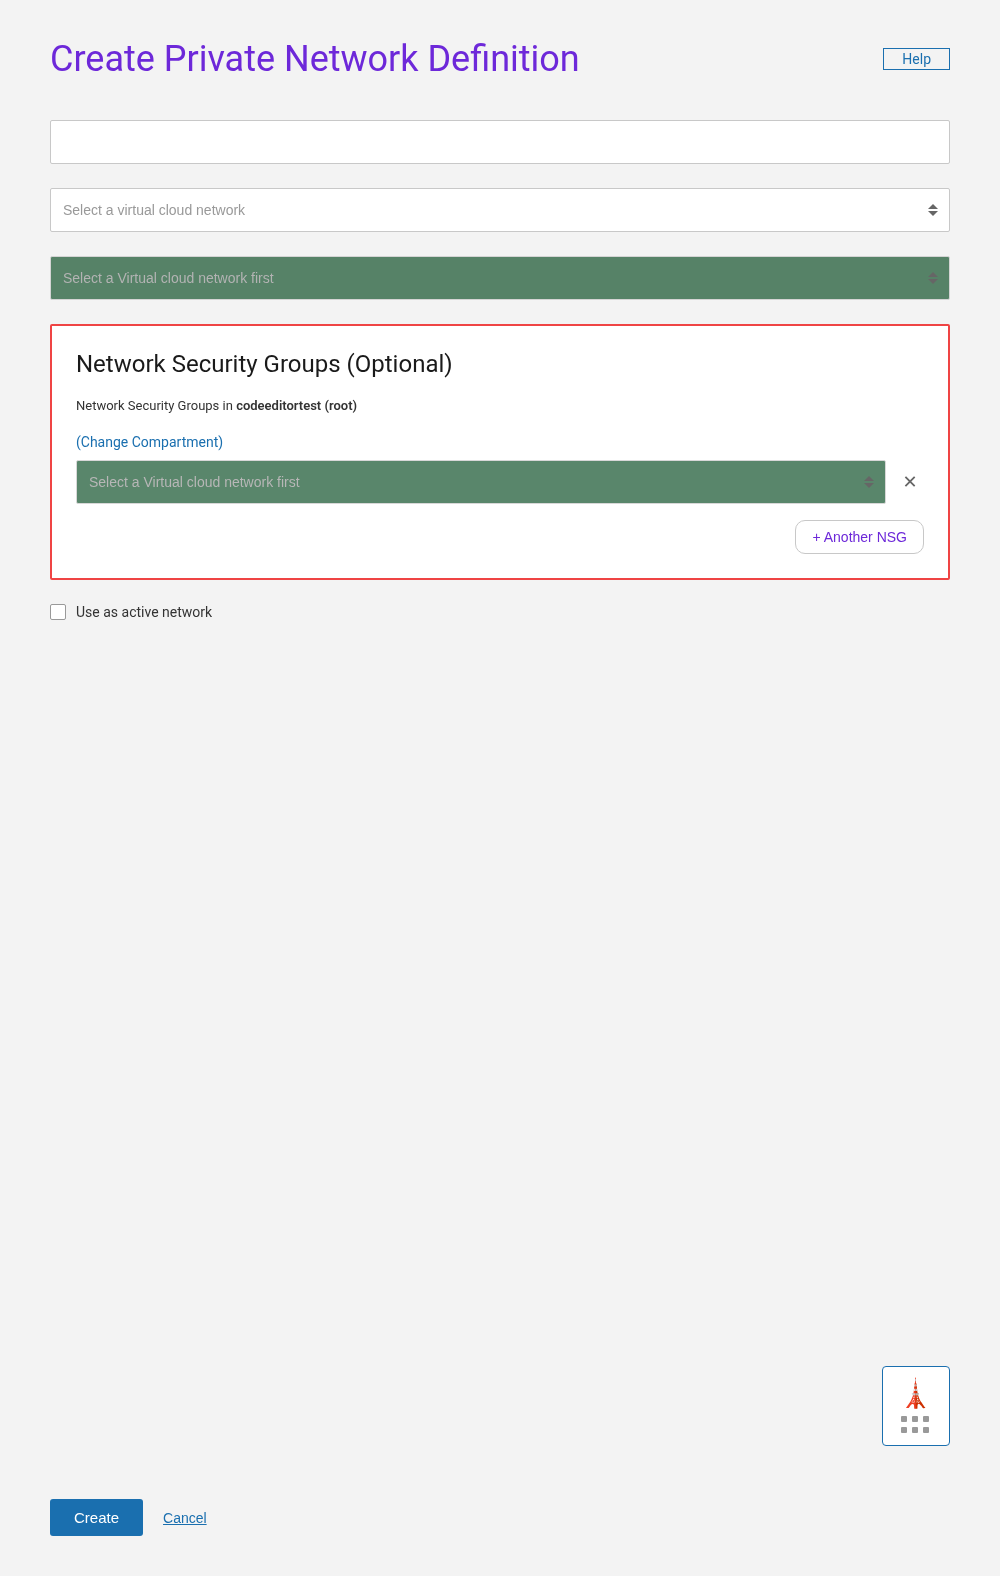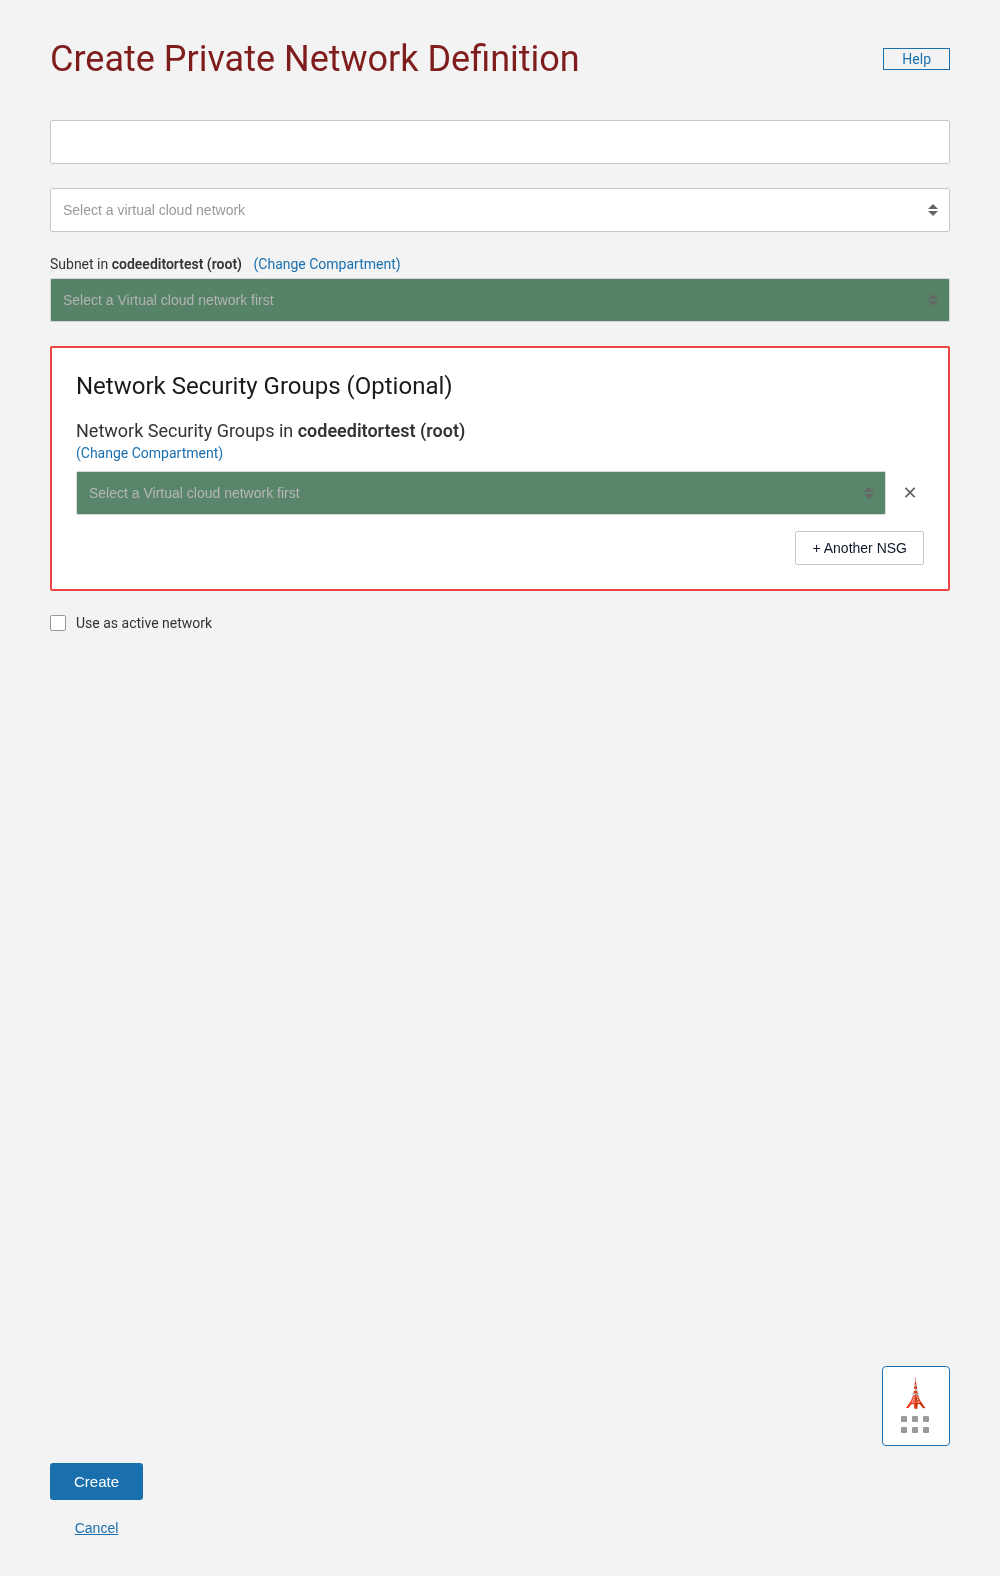--- a/index.html
+++ b/index.html
@@ -29,21 +29,21 @@
     .header-row {
       display: flex;
       align-items: flex-start;
       justify-content: space-between;
       margin-bottom: 40px;
     }
 
     .page-title {
       font-size: 36px;
       font-weight: 400;
-      color: #7f1d1d;
+      color: #6d28d9;
       line-height: 1.1;
     }
 
     .help-link {
       color: #1a6faf;
       text-decoration: none;
       font-size: 14px;
       border: 1px solid #1a6faf;
       padding: 2px 18px;
       margin-top: 8px;
@@ -149,23 +149,23 @@
     }
 
     .nsg-title {
       font-size: 24px;
       font-weight: 400;
       color: #1a1a1a;
       margin-bottom: 20px;
     }
 
     .nsg-label-row {
-      font-size: 18px;
+      font-size: 13px;
       color: #333;
-      margin-bottom: 4px;
+      margin-bottom: 21px;
     }
 
     .nsg-label-row strong {
       font-weight: 600;
     }
 
     .nsg-change-link {
       color: #1a6faf;
       text-decoration: none;
       font-size: 14px;
@@ -200,25 +200,25 @@
 
     .add-nsg-btn {
       display: flex;
       align-items: center;
       justify-content: flex-end;
     }
 
     .another-nsg-button {
       background-color: #fff;
       border: 1px solid #c8c8c8;
-      color: #0f172a;
+      color: #6d28d9;
       padding: 8px 16px;
       font-size: 14px;
       cursor: pointer;
-      border-radius: 2px;
+      border-radius: 10px;
       white-space: nowrap;
     }
 
     .checkbox-row {
       display: flex;
       align-items: flex-end;
       gap: 10px;
       margin-bottom: 11px;
     }
 
@@ -280,21 +280,20 @@
       border-radius: 1px;
     }
 
     .footer-actions {
       position: absolute;
       bottom: 40px;
       left: 50px;
       display: flex;
       align-items: center;
       gap: 20px;
-      flex-direction: column;
     }
 
     .create-button {
       background-color: #1a6faf;
       color: #fff;
       border: none;
       padding: 10px 24px;
       font-size: 15px;
       cursor: pointer;
       border-radius: 3px;
@@ -331,24 +330,20 @@
         <option value="">Select a virtual cloud network</option>
       </select>
       <div class="select-chevron">
         <div class="chevron-up"></div>
         <div class="chevron-down"></div>
       </div>
     </div>
   </div>
 
   <div class="form-section">
-    <label class="field-label">
-      <span>Subnet in </span><strong>codeeditortest (root)</strong>
-      <a class="change-compartment-link" href="#">(Change Compartment)</a>
-    </label>
     <div class="select-wrapper">
       <select class="select-field disabled-select" disabled="">
         <option value="">Select a Virtual cloud network first</option>
       </select>
       <div class="select-chevron">
         <div class="chevron-up"></div>
         <div class="chevron-down"></div>
       </div>
     </div>
   </div>

